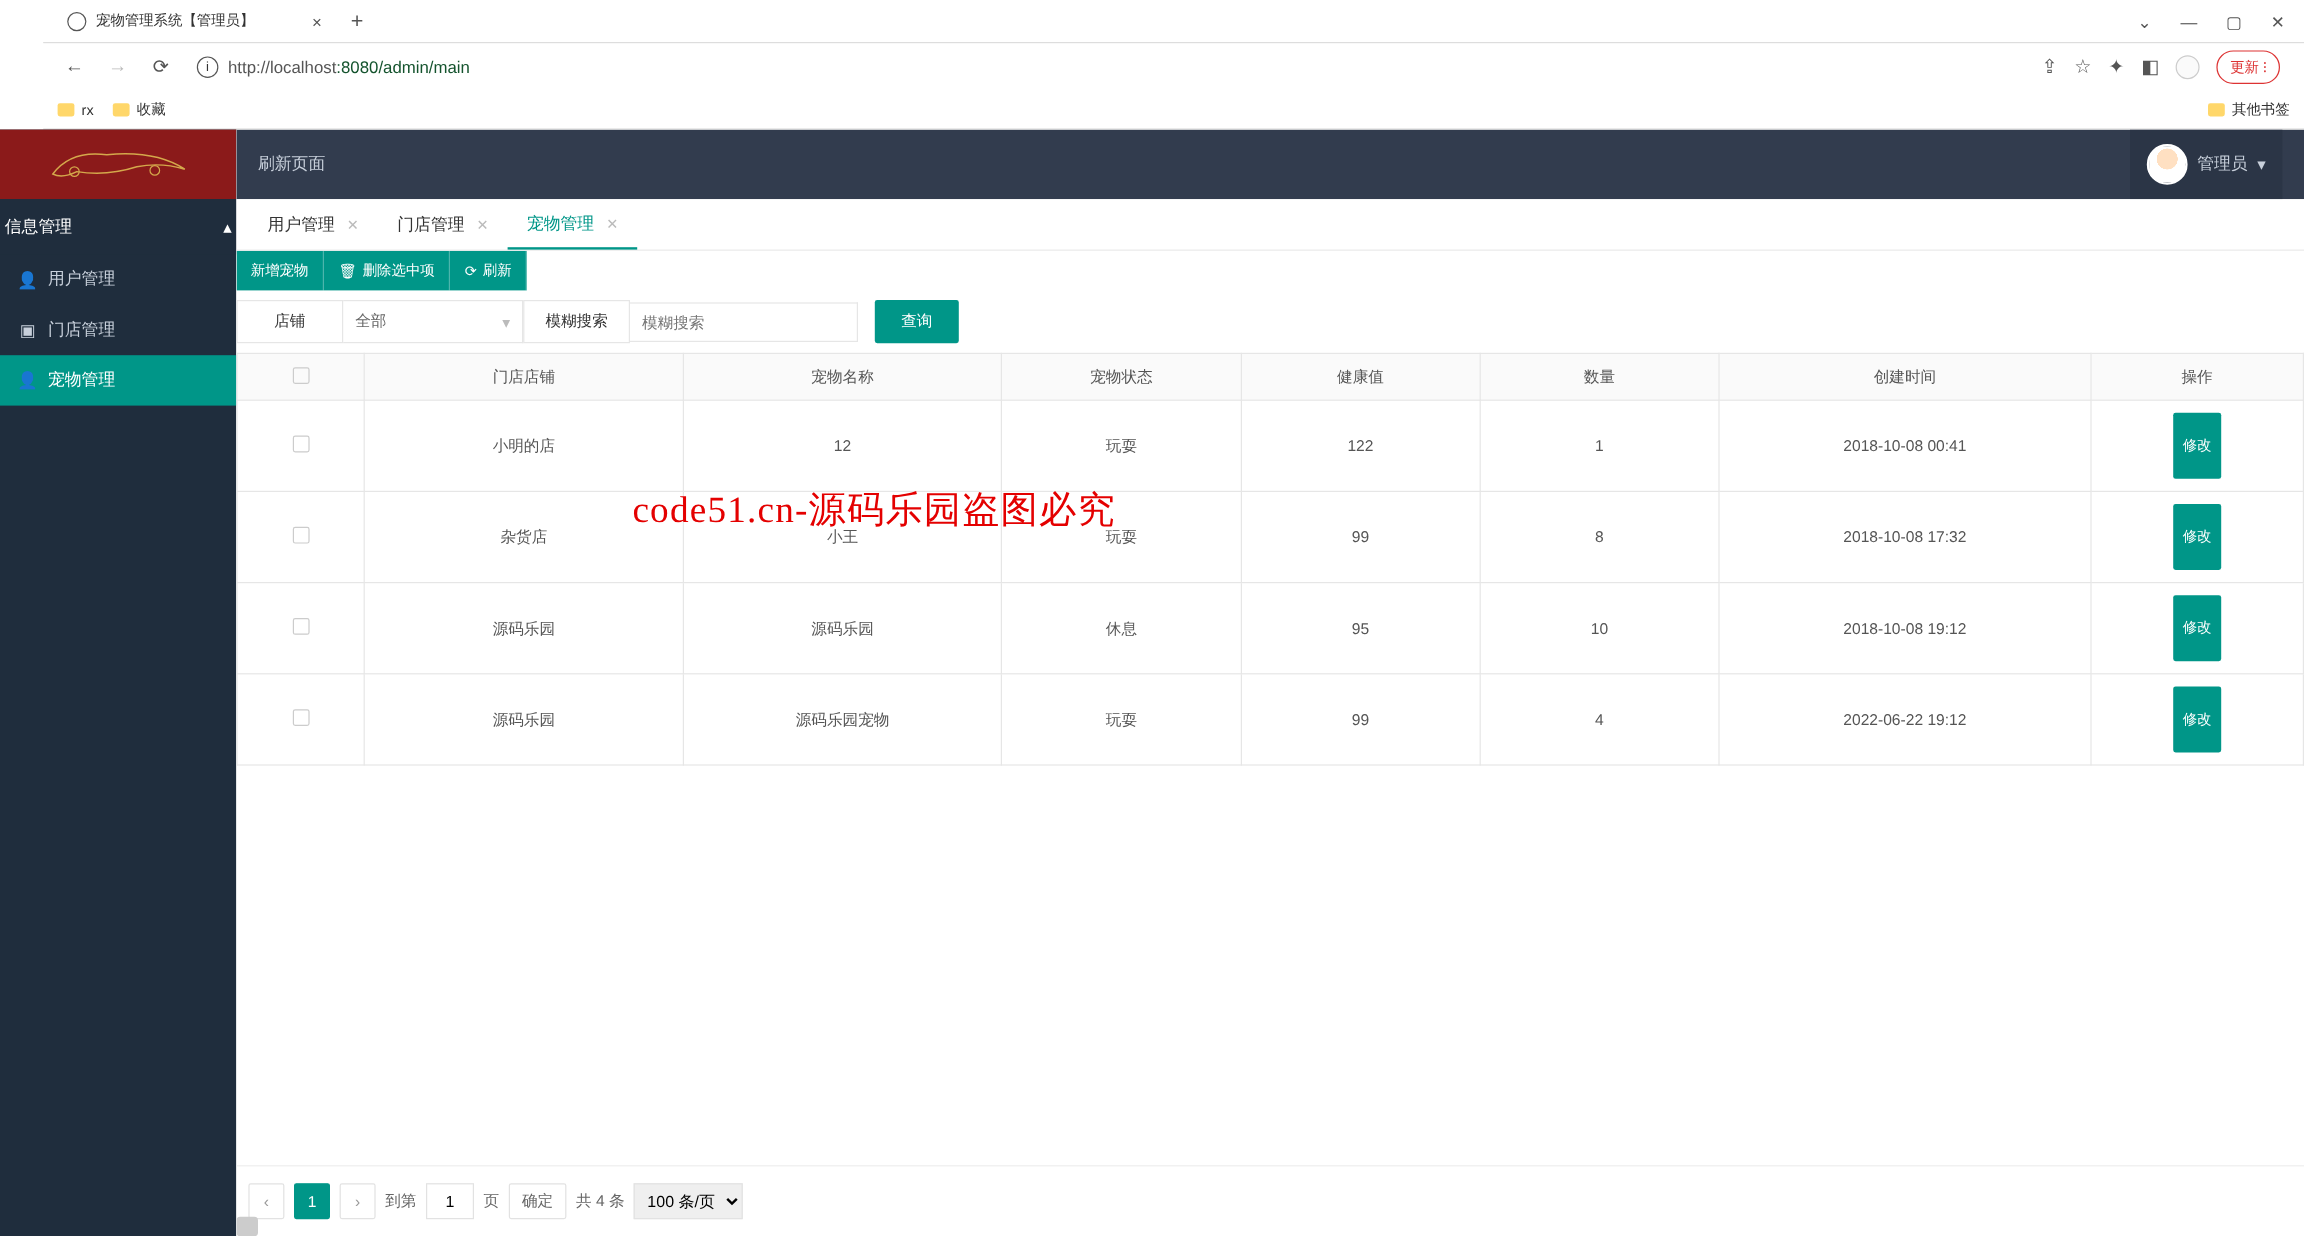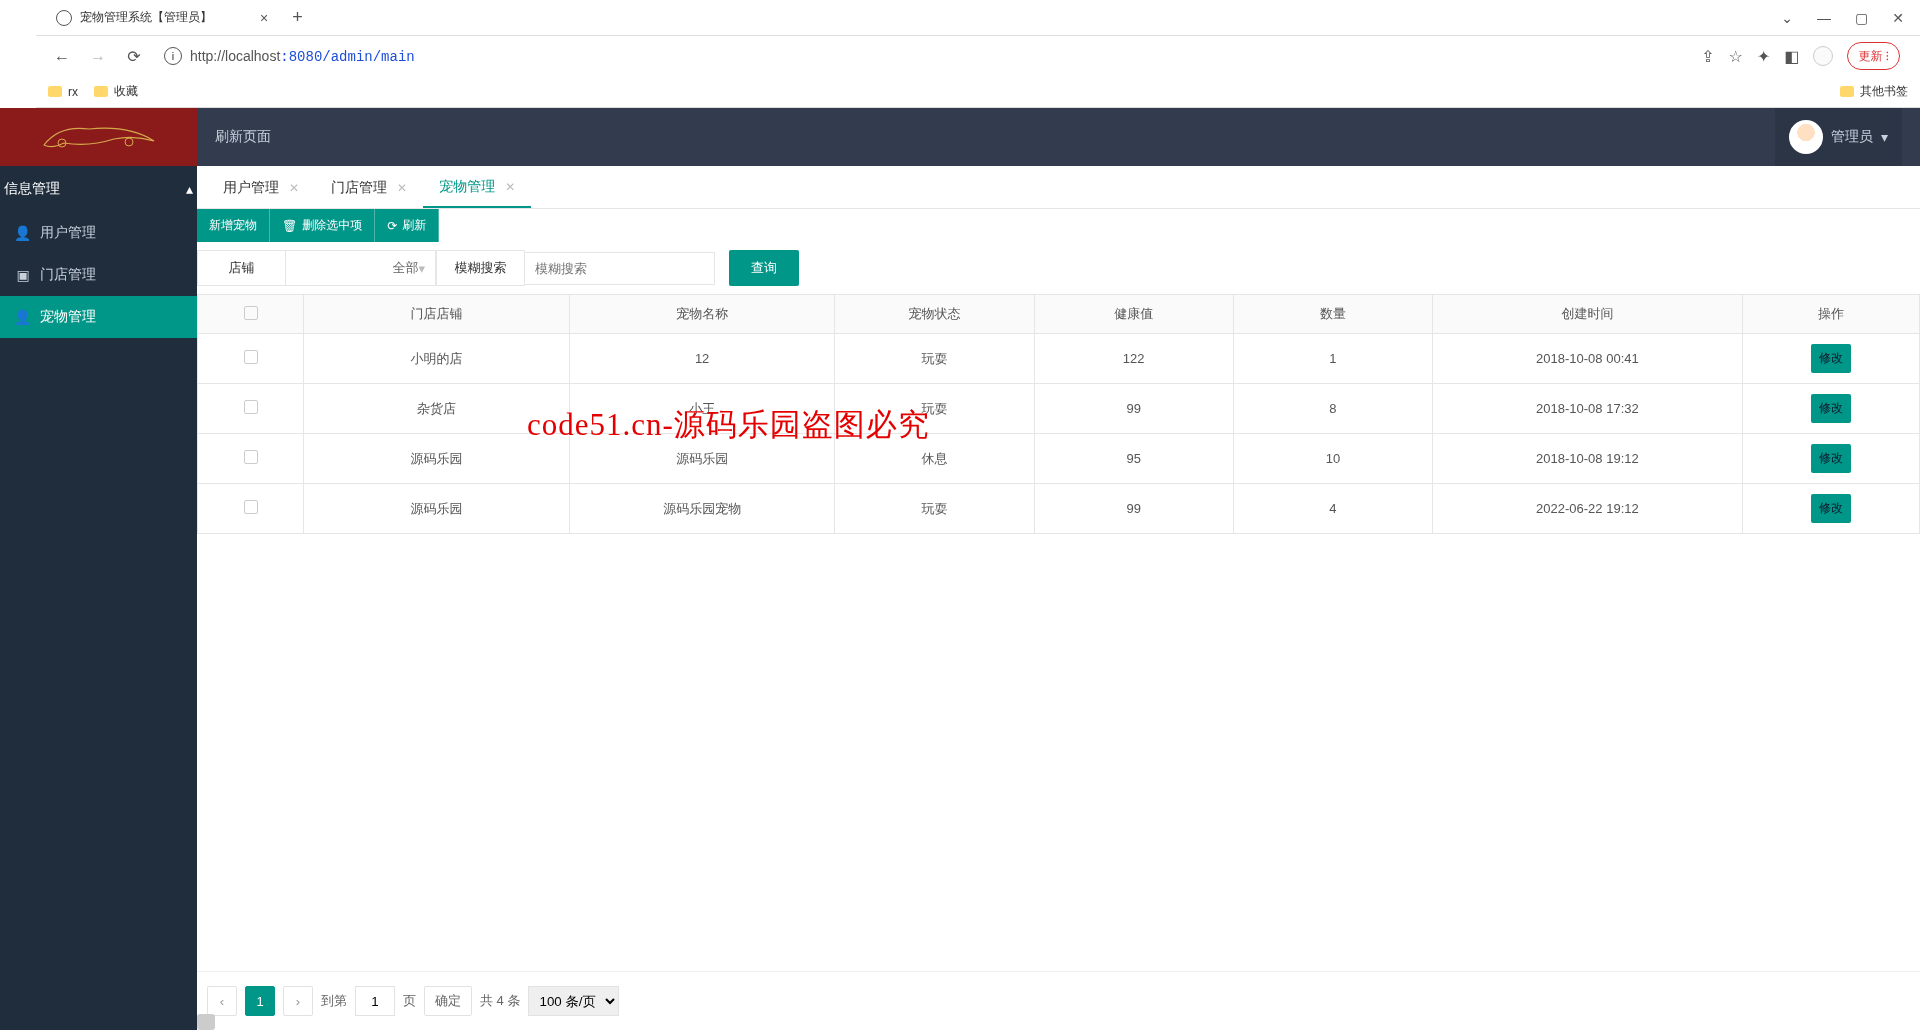--- a/index.html
+++ b/index.html
@@ -14,21 +14,21 @@
 .new-tab { font-size: 18px; color: #555; padding: 0 12px; cursor: pointer; }
 .window-controls { margin-left: auto; display: flex; gap: 24px; padding-right: 16px; color: #555; }
 .window-controls span { cursor: pointer; font-size: 14px; }
 
 .addr-bar { display: flex; align-items: center; height: 40px; padding: 0 12px; gap: 8px; }
 .addr-bar .nav-btn { width: 28px; height: 28px; display: flex; align-items: center; justify-content: center; color: #555; cursor: pointer; font-size: 16px; }
 .url-box { flex: 1; display: flex; align-items: center; gap: 8px; padding: 4px 8px; font-size: 14px; color: #333; }
 .url-box .info-icon { width: 18px; height: 18px; border: 1.5px solid #555; border-radius: 50%; display: flex; align-items: center; justify-content: center; font-size: 11px; }
 .url-prefix { color: #555; }
 .url-host { color: #555; }
-.url-path { color: #1d4ed8; font-family: Liberation Mono, monospace; }
+.url-path { color: #14532d; }
 .addr-right { display: flex; align-items: center; gap: 14px; padding: 0 8px; color: #555; }
 .addr-right .icon-btn { cursor: pointer; font-size: 16px; }
 .update-btn { border: 1px solid #d33; color: #d33; padding: 4px 10px; border-radius: 14px; font-size: 12px; cursor: pointer; }
 .avatar-icon { width: 20px; height: 20px; background: #fafafa; border: 1px solid #ccc; border-radius: 50%; }
 
 .bookmark-bar { display: flex; align-items: center; height: 32px; padding: 0 12px; gap: 16px; border-bottom: 1px solid #ddd; font-size: 12px; }
 .bookmark { display: flex; align-items: center; gap: 6px; cursor: pointer; }
 .folder-icon { width: 14px; height: 11px; background: #ffd76a; border-radius: 2px; }
 .bookmark-right { margin-left: auto; }
 
@@ -51,30 +51,30 @@
 .page-tab { padding: 12px 16px 10px; font-size: 14px; color: #333; display: flex; align-items: center; gap: 10px; cursor: pointer; }
 .page-tab.active { color: #009688; border-bottom: 2px solid #009688; }
 .tab-x { color: #bbb; font-size: 12px; }
 
 .content { flex: 1; background: #fff; display: flex; flex-direction: column; position: relative; overflow: hidden; }
 .toolbar { display: flex; }
 .tool-btn { background: #009688; color: #fff; padding: 8px 12px; font-size: 12px; border-right: 1px solid rgba(255,255,255,0.3); cursor: pointer; display: flex; align-items: center; gap: 5px; }
 
 .filter-row { display: flex; align-items: center; padding: 8px 0; }
 .filter-label { width: 89px; text-align: center; padding: 8px 0; border: 1px solid #e6e6e6; font-size: 13px; }
-.filter-select { width: 150px; padding: 8px 10px; border: 1px solid #e6e6e6; border-left: none; font-size: 13px; color: #666; display: flex; justify-content: flex-end; align-items: center; cursor: pointer; }
+.filter-select { width: 150px; padding: 8px 10px; border: 1px solid #e6e6e6; border-left: none; font-size: 13px; color: #666; display: flex; justify-content: space-between; align-items: center; cursor: pointer; }
 .filter-input { width: 190px; padding: 8px 10px; border: 1px solid #e6e6e6; border-left: none; font-size: 13px; }
 .filter-input input { border: none; outline: none; width: 100%; font-size: 13px; }
 .query-btn { margin-left: 14px; background: #009688; color: #fff; padding: 9px 22px; border-radius: 2px; cursor: pointer; font-size: 13px; }
 
 .data-table { border-collapse: collapse; font-size: 13px; }
 .data-table th, .data-table td { border: 1px solid #e6e6e6; padding: 10px 8px; text-align: center; color: #555; font-weight: normal; }
 .data-table th { background: #fafafa; }
 .chk { width: 14px; height: 14px; border: 1px solid #ccc; display: inline-block; border-radius: 2px; cursor: pointer; }
-.edit-btn { background: #009688; color: #0f172a; padding: 6px 8px; font-size: 12px; border-radius: 2px; cursor: pointer; display: inline-block; }
+.edit-btn { background: #009688; color: #ffffff; padding: 19px 8px; font-size: 12px; border-radius: 2px; cursor: pointer; display: inline-block; }
 
 .pager { margin-top: auto; display: flex; align-items: center; gap: 8px; padding: 14px 10px; font-size: 13px; color: #666; border-top: 1px solid #eee; }
 .pager-btn { width: 30px; height: 30px; border: 1px solid #e2e2e2; border-radius: 2px; display: flex; align-items: center; justify-content: center; cursor: pointer; color: #999; }
 .pager-btn.active { background: #009688; color: #fff; border-color: #009688; }
 .pager-input { width: 40px; height: 30px; border: 1px solid #e2e2e2; text-align: center; }
 .pager-select { height: 30px; border: 1px solid #e2e2e2; padding: 0 6px; }
 .confirm-btn { padding: 5px 10px; border: 1px solid #e2e2e2; border-radius: 2px; cursor: pointer; }
 
 .watermark { position: absolute; top: 195px; left: 330px; font-size: 31px; color: #e40000; font-weight: 500; pointer-events: none; letter-spacing: 1px; font-family: Liberation Serif, serif; }
 .scroll-hint { position: absolute; bottom: 0; left: 0; height: 16px; width: 18px; background: #ccc; border-radius: 3px; }

